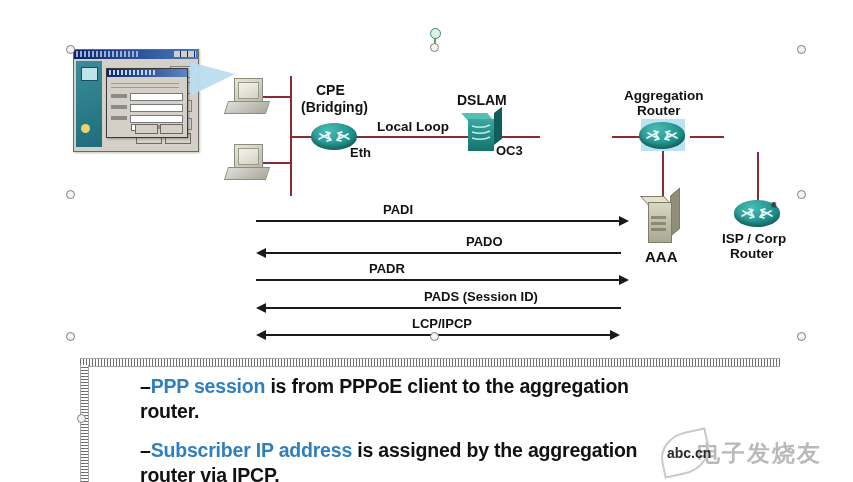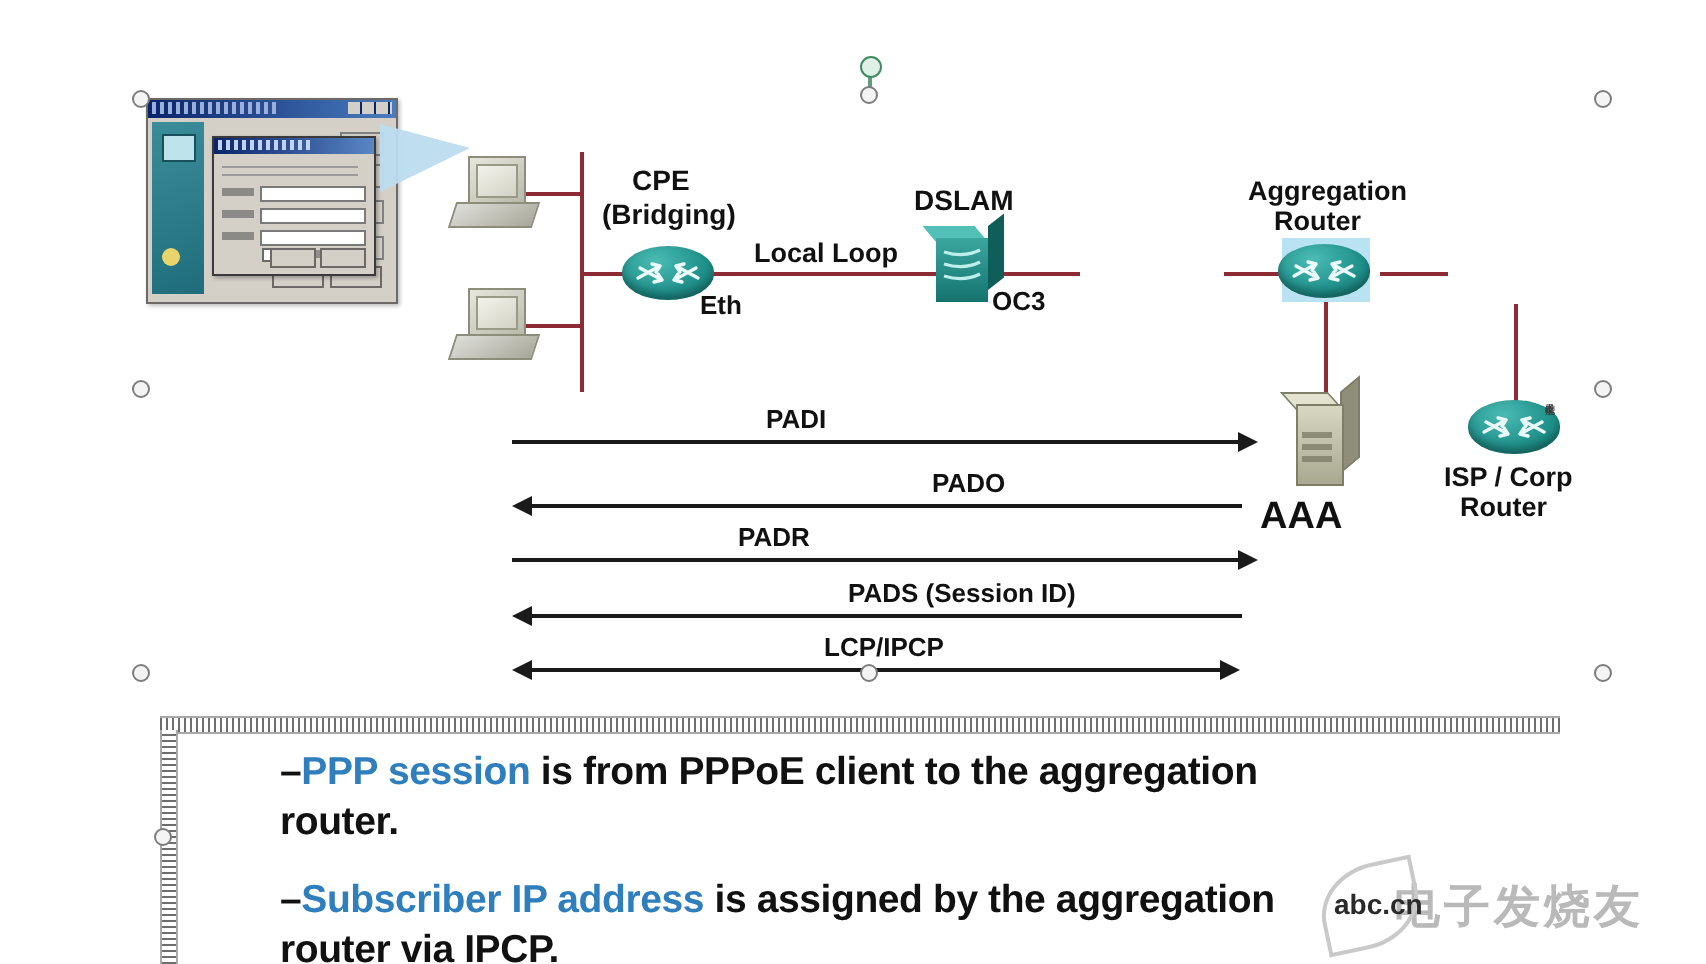--- a/index.html
+++ b/index.html
@@ -273,21 +273,21 @@
 
 
     <div class="server" style="left:648px;top:196px;">
       <div class="t"></div>
         <div class="s"></div>
         <div class="f"></div>
       <div class="slot" style="top:20px;"></div>
       <div class="slot" style="top:26px;"></div>
       <div class="slot" style="top:32px;"></div>
     </div>
-    <div class="lbl" style="left:630px;top:248px;font-size:19px;">AAA</div>
+    <div class="lbl" style="left:645px;top:248px;font-size:15px;">AAA</div>
 
     <div class="router" style="left:734px;top:200px;">
       <div class="body"></div>
       <svg width="36" height="19" viewBox="0 0 36 19">
         <path d="M3 12 L14 6 M14 6 L10 5 M14 6 L12 9" stroke="#eafaf8" stroke-width="1.7" fill="none" stroke-linecap="round"></path>
         <path d="M33 12 L22 6 M22 6 L26 5 M22 6 L24 9" stroke="#eafaf8" stroke-width="1.7" fill="none" stroke-linecap="round"></path>
         <path d="M4 7 L15 13 M15 13 L11 14 M15 13 L13 10" stroke="#eafaf8" stroke-width="1.7" fill="none" stroke-linecap="round"></path>
         <path d="M32 7 L21 13 M21 13 L25 14 M21 13 L23 10" stroke="#eafaf8" stroke-width="1.7" fill="none" stroke-linecap="round"></path>
       </svg>
     </div>

